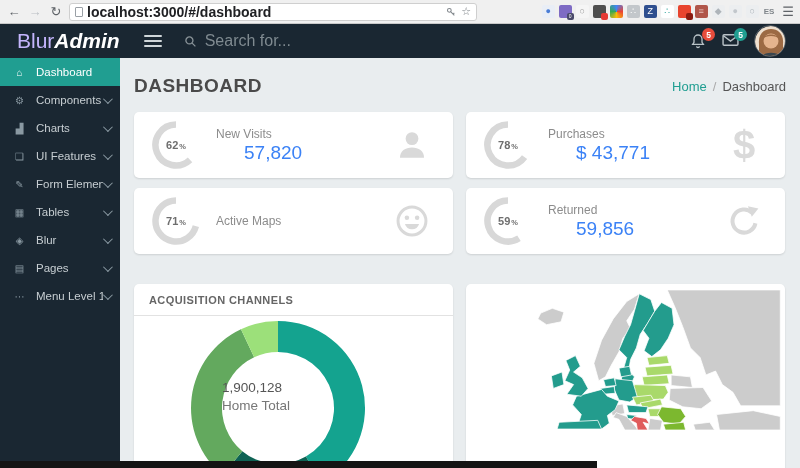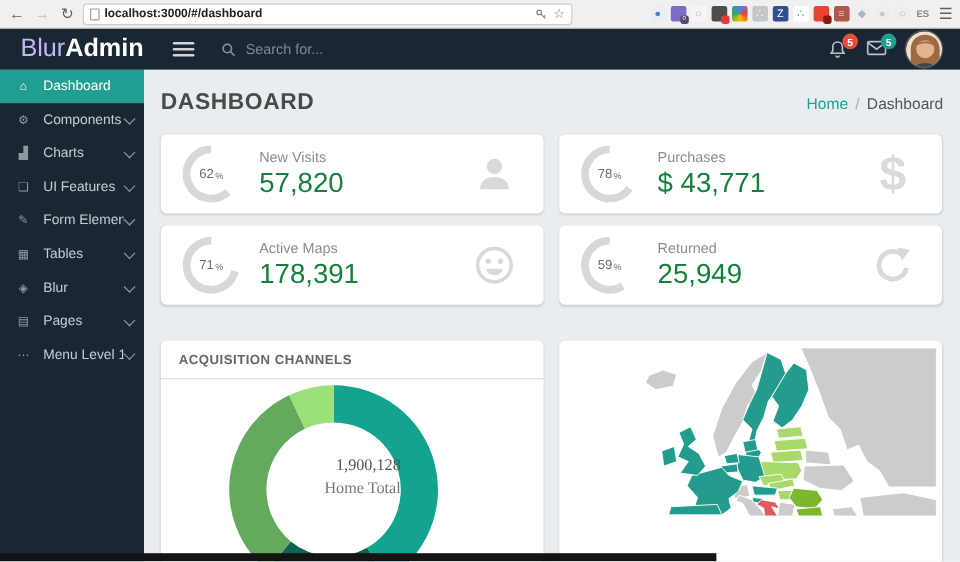--- a/index.html
+++ b/index.html
@@ -8,42 +8,42 @@
   .screen { position:relative; width:800px; height:468px; background:#e9edef; overflow:hidden; }
 
   
   .browser-bar { position:absolute; left:0; top:0; width:800px; height:24px; background:#f0f0f0;
     border-bottom:1px solid #c9c9c9; display:flex; align-items:center; padding:0 6px; gap:5px; }
   .nav-arrow { font-size:13px; color:#5f6368; line-height:1; width:16px; text-align:center; cursor:default; }
   .nav-arrow.fwd { color:#bdc1c6; }
   .omnibox { height:18px; flex:0 0 408px; background:#fff; border:1px solid #cfcfcf; border-radius:3px;
     display:flex; align-items:center; padding:0 5px; gap:4px; }
   .doc-ico { width:8px; height:10px; border:1px solid #9aa0a6; border-radius:1px; flex:none; }
-  .omnibox input { border:none; outline:none; flex:1; font-size:10px; color:#202124; font-weight:bold;
+  .omnibox input { border:none; outline:none; flex:1; font-size:14px; color:#202124; font-weight:bold;
     font-family:"Liberation Sans",sans-serif; background:transparent; }
   .omni-right { display:flex; gap:5px; align-items:center; color:#80868b; font-size:11px; }
   .ext-row { display:flex; align-items:center; gap:4px; margin-left:4px; flex:1; justify-content:flex-end; }
   .ext { position:relative; width:13px; height:13px; border-radius:2px; display:flex; align-items:center;
     justify-content:center; font-size:9px; line-height:1; flex:none; }
   .ext .bdg { position:absolute; right:-2px; bottom:-2px; min-width:7px; height:7px; border-radius:2px;
     font-size:5px; color:#fff; display:flex; align-items:center; justify-content:center; padding:0 1px; }
   .ext-es { font-size:8px; color:#80868b; font-weight:bold; }
   .chrome-menu { font-size:13px; color:#5f6368; margin-left:3px; }
 
   
   .navbar { position:absolute; left:0; top:24px; width:800px; height:34px; background:#1a2732;
     display:flex; align-items:center; z-index:3; }
   .logo { margin-left:17px; font-size:21px; letter-spacing:0; cursor:pointer; }
   .logo .b { color:#c4b5fd; font-weight:400; }
-  .logo .a { color:#ffffff; font-weight:700; }
+  .logo .a { color:#ffffff; font-weight:700;font-style:italic; }
   .hamburger { margin-left:24px; width:18px; height:12px; display:flex; flex-direction:column;
     justify-content:space-between; cursor:pointer; }
   .hamburger i { display:block; height:2px; background:#cfd6d9; border-radius:1px; }
   .search-box { margin-left:22px; display:flex; align-items:center; gap:8px; }
-  .search-box input { background:transparent; border:none; outline:none; color:#c7ced2; font-size:12px;
+  .search-box input { background:transparent; border:none; outline:none; color:#c7ced2; font-size:16px;
     width:160px; font-family:"Liberation Sans",sans-serif; }
   .search-box input::placeholder { color:#7f8a90; }
   .nav-right { margin-left:auto; display:flex; align-items:center; gap:14px; margin-right:14px; }
   .nav-ico { position:relative; width:18px; height:16px; cursor:pointer; }
   .nav-ico svg { display:block; }
   .nav-badge { position:absolute; top:-5px; right:-7px; min-width:13px; height:13px; border-radius:50%;
     color:#fff; font-size:8.5px; font-weight:bold; display:flex; align-items:center; justify-content:center; }
   .avatar { width:32px; height:32px; border-radius:50%; overflow:hidden; cursor:pointer; flex:none;
     border:1px solid rgba(255,255,255,.25); }
 
@@ -66,37 +66,37 @@
   .breadcrumb .home { color:#209e91; cursor:pointer; }
   .breadcrumb .sep { color:#aaa; }
 
   .cards-grid { position:absolute; left:14px; top:54px; width:653px; display:grid;
     grid-template-columns:319px 319px; column-gap:13px; row-gap:10px; }
   .card { position:relative; height:66px; background:#fff; border-radius:5px;
     box-shadow:0 1px 2px rgba(0,0,0,.12); display:flex; align-items:center; }
   .card .arcwrap { position:relative; width:48px; height:48px; margin-left:18px; flex:none; }
   .card .arcwrap svg { position:absolute; left:0; top:0; }
   .card .pct { position:absolute; left:0; top:0; width:48px; height:48px; display:flex; align-items:center;
-    justify-content:center; font-size:11px; color:#6e6e6e; }
+    justify-content:center; font-size:11px; color:#6e6e6e;font-weight:bold; }
   .card .pct .sign { font-size:7.5px; margin-left:1px; margin-top:2px; }
   .card .meta { margin-left:16px; }
   .card .clabel { font-size:12px; color:#8c8c8c; }
-  .card .cvalue { font-size:23px; color:#15803d; margin-top:1px; }
+  .card .cvalue { font-size:19px; color:#3b82f6; margin-top:1px;margin-left:28px; }
   .card .cicon { position:absolute; right:22px; top:50%; transform:translateY(-50%); width:38px; height:38px;
     display:flex; align-items:center; justify-content:center; }
   .card .cicon .dollar { font-size:40px; font-weight:bold; color:#dadada; line-height:1; }
 
   .panels { position:absolute; left:14px; top:226px; width:653px; display:grid;
     grid-template-columns:319px 319px; column-gap:13px; }
   .panel { background:#fff; border-radius:5px 5px 0 0; box-shadow:0 1px 2px rgba(0,0,0,.12); height:250px;
     overflow:hidden; position:relative; }
   .panel-title { height:32px; line-height:32px; padding:0 15px; font-size:11px; font-weight:bold; color:#666;
     letter-spacing:.4px; border-bottom:1px solid #e2e2e2; }
   .panel-body { position:relative; height:218px; }
-  .donut-center { position:absolute; left:88px; top:64px; width:112px; text-align:right;font-family:Liberation Serif, serif; }
+  .donut-center { position:absolute; left:88px; top:64px; width:112px; text-align:left; }
   .donut-center .dval { font-size:13.5px; color:#555; }
   .donut-center .dcap { font-size:13.5px; color:#777; margin-top:3px; }
 
   .black-bar { position:absolute; left:0; top:461px; width:597px; height:7px; background:#141414; z-index:9; }
 </style>
 </head>
 <body>
 
 <div class="screen">
 
@@ -291,21 +291,20 @@
          <path d="M 0 -20.5 A 20.5 20.5 0 1 0 19.86 5.10" fill="none" stroke="#d8d8d8" stroke-width="6.5"></path>
        </g>
             </svg>
        <div class="pct">
               <span>71</span>
               <span class="sign">%</span>
             </div>
      </div>
      <div class="meta">
        <div class="clabel">Active Maps</div>
-       <div class="cvalue">178,391</div>
      </div>
      <div class="cicon">
             <svg width="36" height="36" viewBox="0 0 24 24">
               <circle cx="12" cy="12" r="9.3" fill="none" stroke="#d9d9d9" stroke-width="2"></circle>
               <circle cx="8.6" cy="9.8" r="1.5" fill="#d9d9d9"></circle>
               <circle cx="15.4" cy="9.8" r="1.5" fill="#d9d9d9"></circle>
               <path d="M7.3 14 a4.9 4.9 0 0 0 9.4 0 z" fill="#d9d9d9"></path>
             </svg>
           </div>
         </div>
@@ -316,21 +315,21 @@
          <path d="M 0 -20.5 A 20.5 20.5 0 1 0 10.98 17.31" fill="none" stroke="#d8d8d8" stroke-width="6.5"></path>
        </g>
             </svg>
        <div class="pct">
               <span>59</span>
               <span class="sign">%</span>
             </div>
      </div>
      <div class="meta">
        <div class="clabel">Returned</div>
-       <div class="cvalue">25,949</div>
+       <div class="cvalue">59,856</div>
      </div>
      <div class="cicon">
             <svg width="36" height="36" viewBox="0 0 24 24">
               <path d="M19.6 13.5 a7.7 7.7 0 1 1 -2.2 -7" fill="none" stroke="#d9d9d9" stroke-width="2.7"></path>
               <polygon points="14.6,2.2 21.6,3.6 17.2,9.2" fill="#d9d9d9"></polygon>
             </svg>
           </div>
         </div>
       </div>
 

